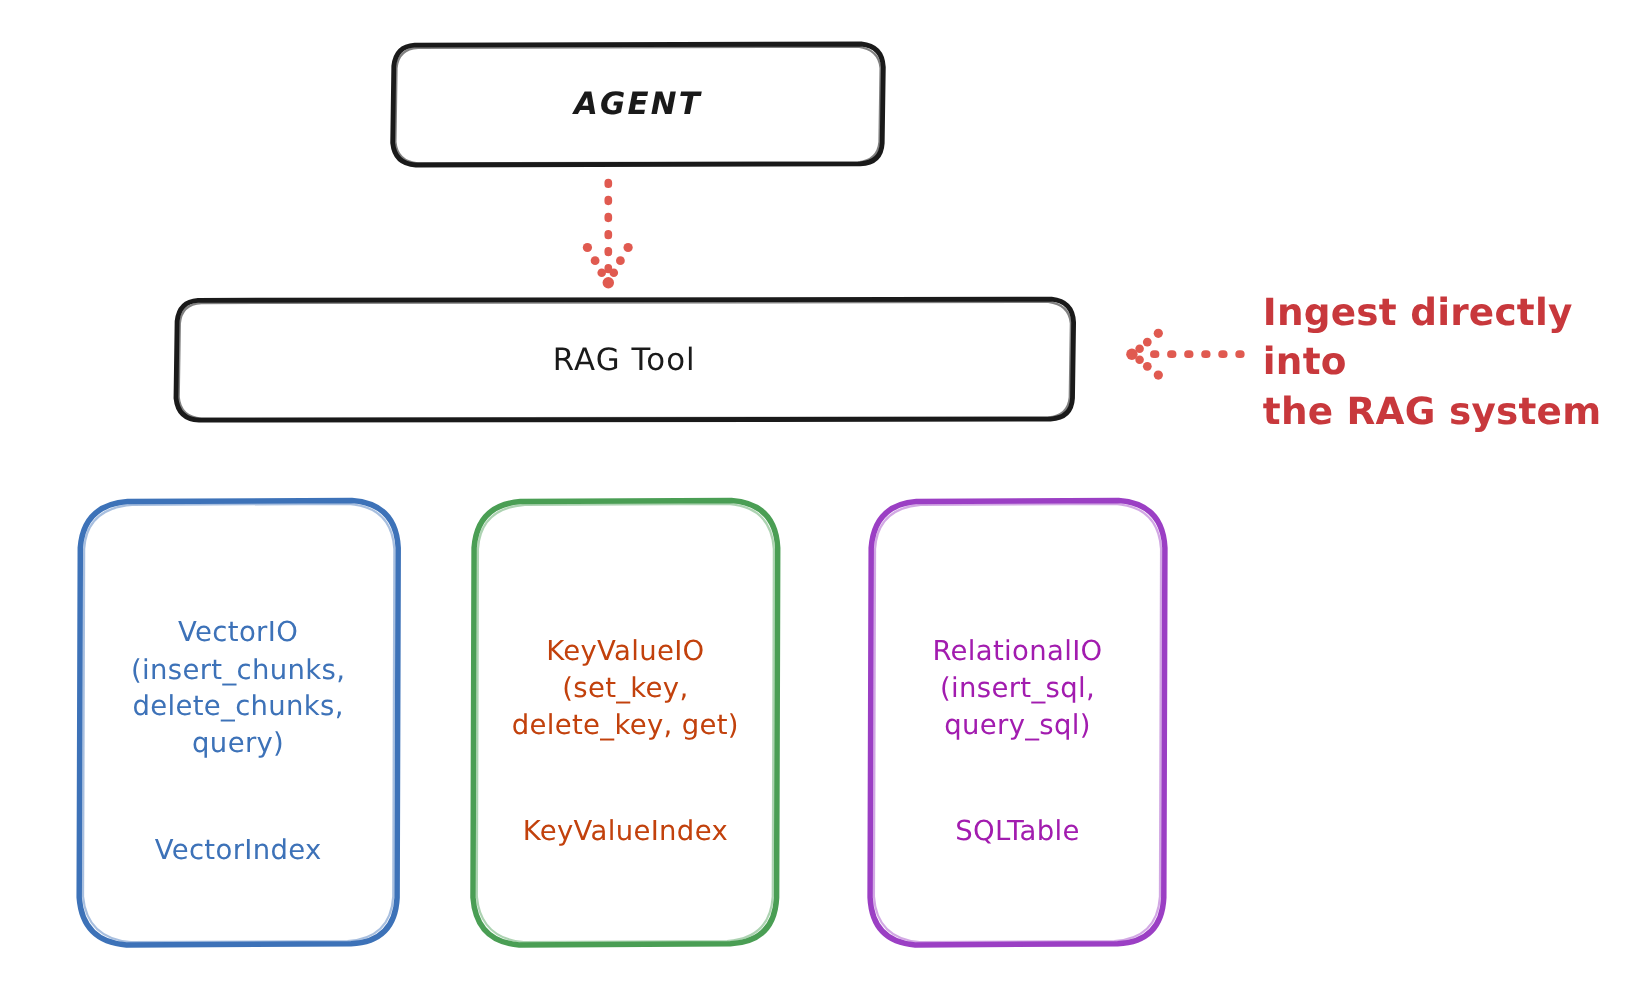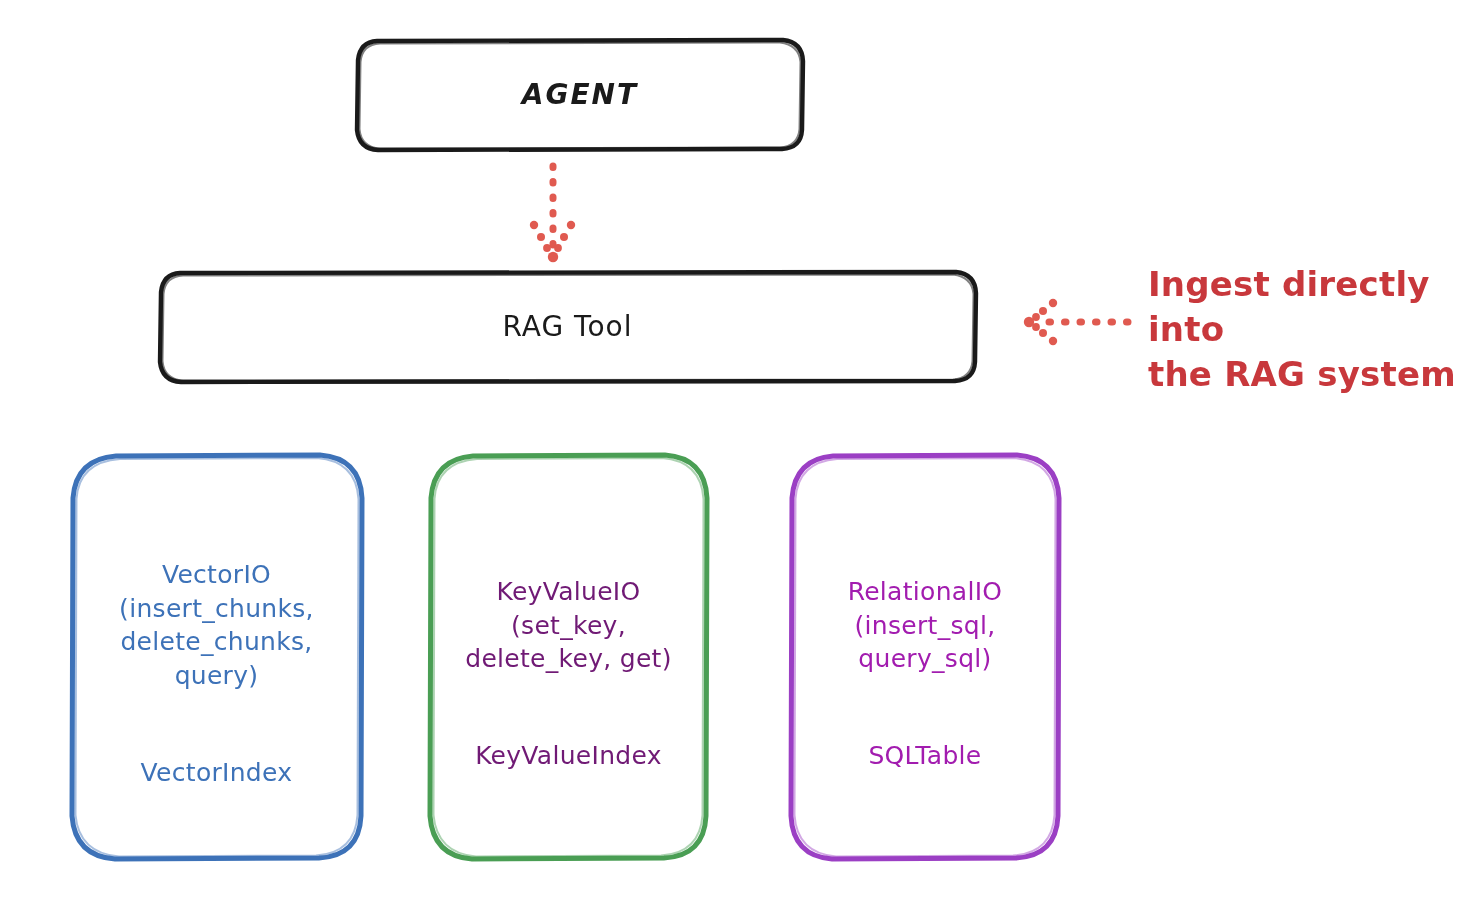--- a/index.html
+++ b/index.html
@@ -133,21 +133,21 @@
       <path d="M26,5.5 L796,4.5 Q815,7 816.5,24 L815.5,91 Q814,108 796,109.5 L26,110.5 Q7,109 5.5,91 L6.5,24 Q8,6.5 26,5.5 Z" stroke="#1a1a1a" stroke-width="2" opacity="0.55"></path>
     </svg>
     <div class="node-label black-label plain">RAG Tool</div>
   </div>
 
   <div class="node" id="keyvalue-node">
     <svg class="sketch-svg" viewBox="0 0 283 410" preserveAspectRatio="none">
       <path d="M46,4 L238,3 Q278,6 280,46 L279,364 Q277,404 237,406 L45,407 Q6,404 3,364 L4,46 Q7,7 46,4 Z" stroke="#4a9e54" stroke-width="5"></path>
       <path d="M50,7 L235,6 Q274,9 276.5,47 L275.5,363 Q273,401 234,403.5 L49,404.5 Q10,401 6.5,363 L7.5,47 Q10,10 50,7 Z" stroke="#4a9e54" stroke-width="2" opacity="0.45"></path>
     </svg>
-    <div class="node-label store-label" style="color:#701a75;">
+    <div class="node-label store-label" style="color:#c2410c;">
       <span>KeyValueIO
 (set_key,
 delete_key, get)</span>
       <span class="spacer"></span>
       <span>KeyValueIndex</span>
     </div>
   </div>
 
   <div class="node" id="relational-node">
     <svg class="sketch-svg" viewBox="0 0 274 410" preserveAspectRatio="none">

